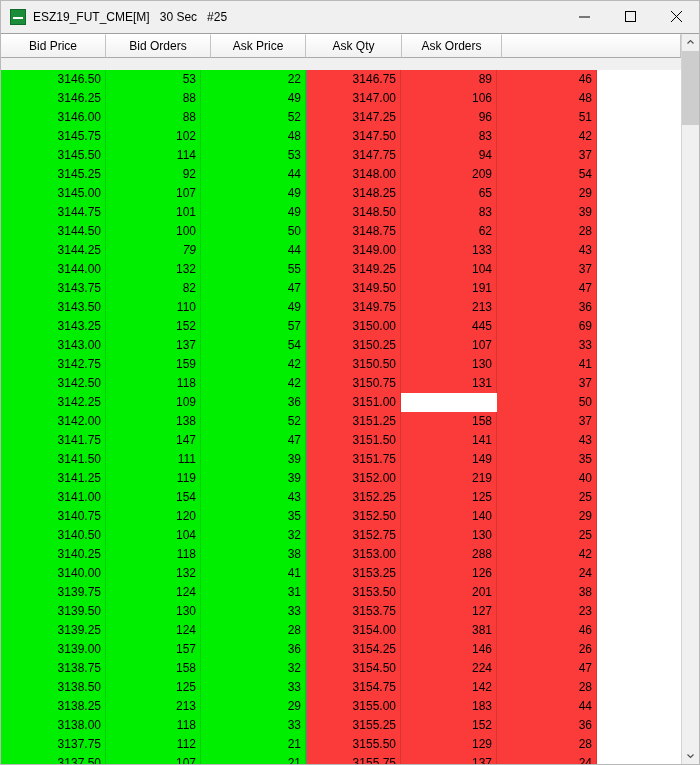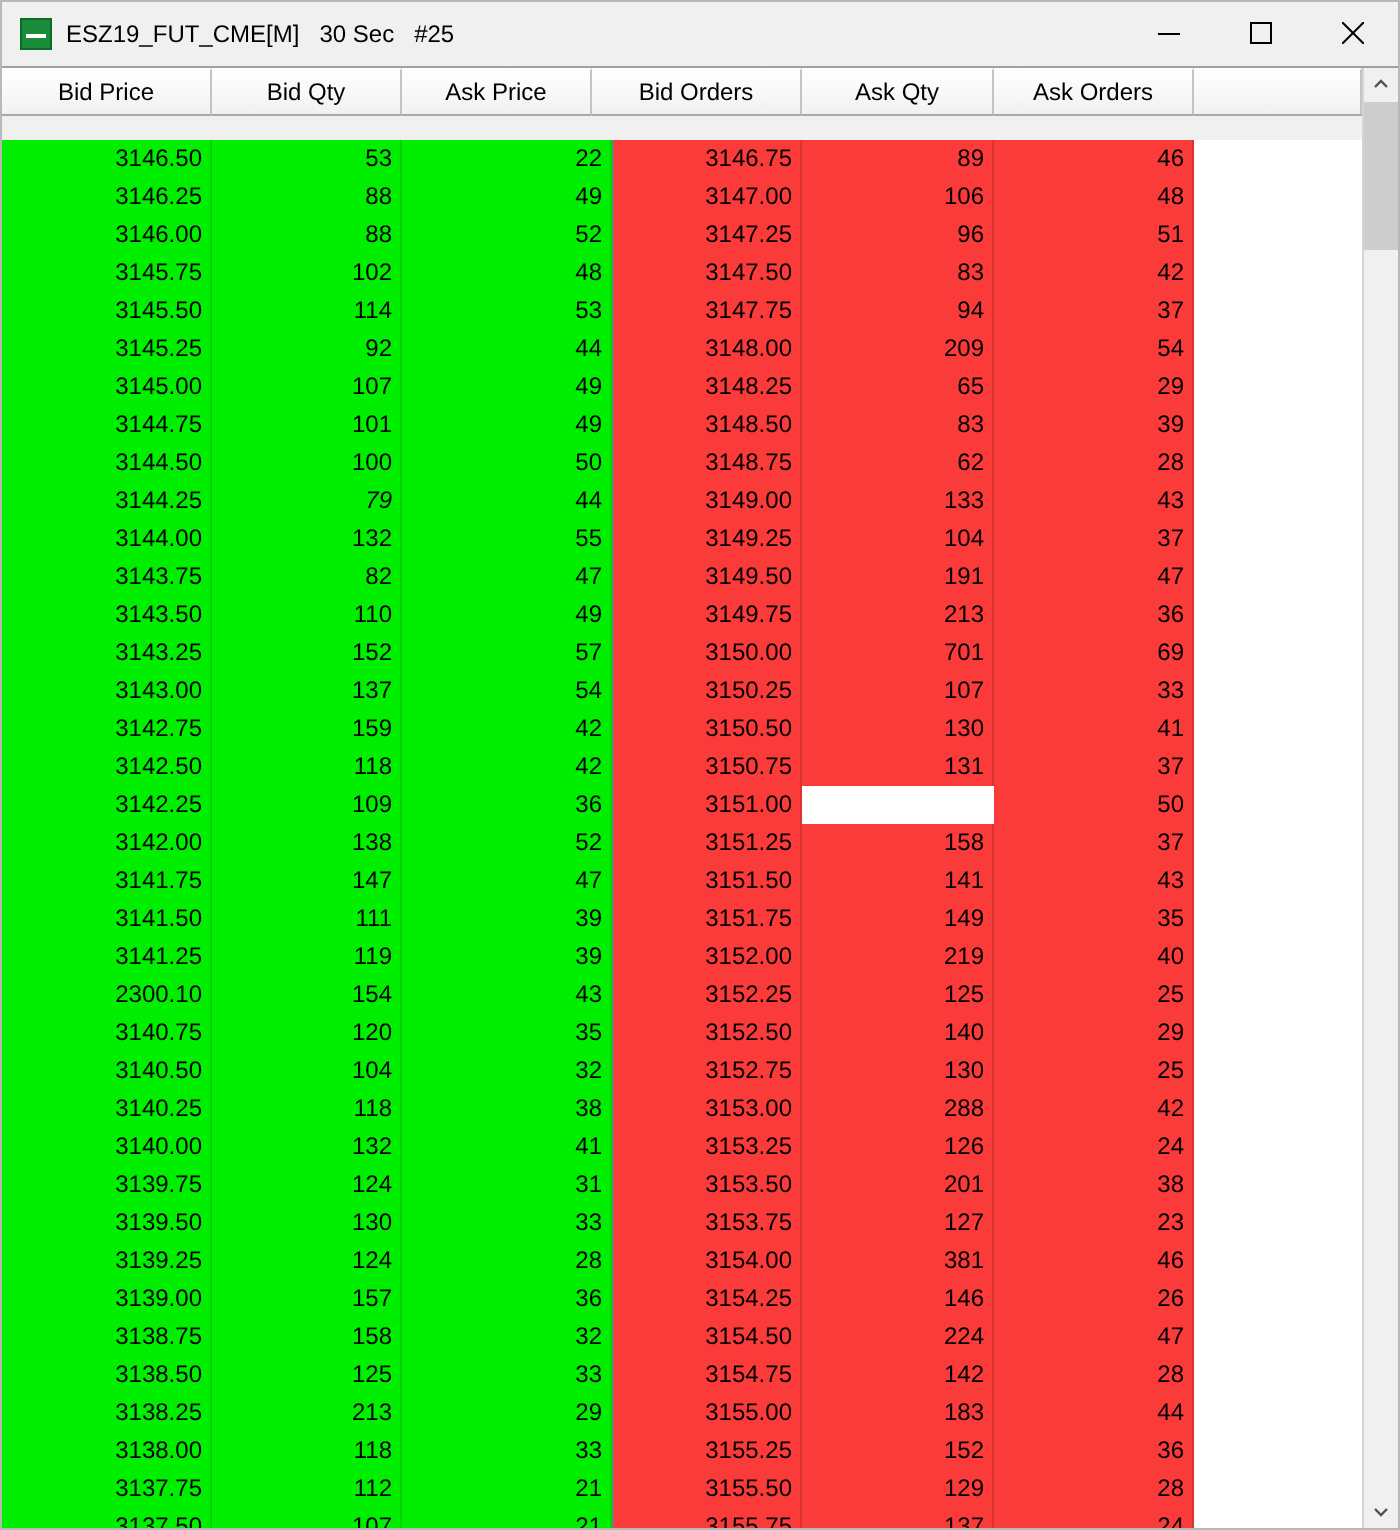--- a/index.html
+++ b/index.html
@@ -204,23 +204,22 @@
           <line x1="0" y1="0" x2="11" y2="11" stroke="#000" stroke-width="1"></line>
           <line x1="11" y1="0" x2="0" y2="11" stroke="#000" stroke-width="1"></line>
         </svg>
     </div>
   </div>
 
   <div class="table-wrap">
     <div class="grid">
       <div class="hdr-row" id="hdr-row">
           <div class="hdr-cell" style="width: 105px; flex: 0 0 105px;">Bid Price</div>
-          <div class="hdr-cell" style="width: 95px; flex: 0 0 95px;">Bid Qty</div>
+          <div class="hdr-cell" style="width: 105px; flex: 0 0 105px;">Bid Orders</div>
           <div class="hdr-cell" style="width: 95px; flex: 0 0 95px;">Ask Price</div>
-          <div class="hdr-cell" style="width: 105px; flex: 0 0 105px;">Bid Orders</div>
           <div class="hdr-cell" style="width: 96px; flex: 0 0 96px;">Ask Qty</div>
           <div class="hdr-cell" style="width: 100px; flex: 0 0 100px;">Ask Orders</div>
           <div class="hdr-cell last-col"></div>
         </div>
       <div class="body-rows" id="body-rows">
           <div class="row">
             <div class="cell bid" style="width: 105px; flex: 0 0 105px;">3146.50</div>
             <div class="cell bid" style="width: 95px; flex: 0 0 95px;">53</div>
             <div class="cell bid" style="width: 105px; flex: 0 0 105px;">22</div>
             <div class="cell ask divider-left" style="width: 95px; flex: 0 0 95px;">3146.75</div>
@@ -334,21 +333,21 @@
             <div class="cell ask divider-left" style="width: 95px; flex: 0 0 95px;">3149.75</div>
             <div class="cell ask" style="width: 96px; flex: 0 0 96px;">213</div>
             <div class="cell ask" style="width: 100px; flex: 0 0 100px;">36</div>
             <div class="cell blank"></div>
           </div>
           <div class="row">
             <div class="cell bid" style="width: 105px; flex: 0 0 105px;">3143.25</div>
             <div class="cell bid" style="width: 95px; flex: 0 0 95px;">152</div>
             <div class="cell bid" style="width: 105px; flex: 0 0 105px;">57</div>
             <div class="cell ask divider-left" style="width: 95px; flex: 0 0 95px;">3150.00</div>
-            <div class="cell ask" style="width: 96px; flex: 0 0 96px;">701</div>
+            <div class="cell ask" style="width: 96px; flex: 0 0 96px;">445</div>
             <div class="cell ask" style="width: 100px; flex: 0 0 100px;">69</div>
             <div class="cell blank"></div>
           </div>
           <div class="row">
             <div class="cell bid" style="width: 105px; flex: 0 0 105px;">3143.00</div>
             <div class="cell bid" style="width: 95px; flex: 0 0 95px;">137</div>
             <div class="cell bid" style="width: 105px; flex: 0 0 105px;">54</div>
             <div class="cell ask divider-left" style="width: 95px; flex: 0 0 95px;">3150.25</div>
             <div class="cell ask" style="width: 96px; flex: 0 0 96px;">107</div>
             <div class="cell ask" style="width: 100px; flex: 0 0 100px;">33</div>
@@ -411,21 +410,21 @@
           <div class="row">
             <div class="cell bid" style="width: 105px; flex: 0 0 105px;">3141.25</div>
             <div class="cell bid" style="width: 95px; flex: 0 0 95px;">119</div>
             <div class="cell bid" style="width: 105px; flex: 0 0 105px;">39</div>
             <div class="cell ask divider-left" style="width: 95px; flex: 0 0 95px; padding-left: 29px;">3152.00</div>
             <div class="cell ask" style="width: 96px; flex: 0 0 96px;">219</div>
             <div class="cell ask" style="width: 100px; flex: 0 0 100px;">40</div>
             <div class="cell blank"></div>
           </div>
           <div class="row">
-            <div class="cell bid" style="width: 105px; flex: 0 0 105px;">2300.10</div>
+            <div class="cell bid" style="width: 105px; flex: 0 0 105px;">3141.00</div>
             <div class="cell bid" style="width: 95px; flex: 0 0 95px;">154</div>
             <div class="cell bid" style="width: 105px; flex: 0 0 105px;">43</div>
             <div class="cell ask divider-left" style="width: 95px; flex: 0 0 95px;">3152.25</div>
             <div class="cell ask" style="width: 96px; flex: 0 0 96px;">125</div>
             <div class="cell ask" style="width: 100px; flex: 0 0 100px;">25</div>
             <div class="cell blank"></div>
           </div>
           <div class="row">
             <div class="cell bid" style="width: 105px; flex: 0 0 105px;">3140.75</div>
             <div class="cell bid" style="width: 95px; flex: 0 0 95px;">120</div>

